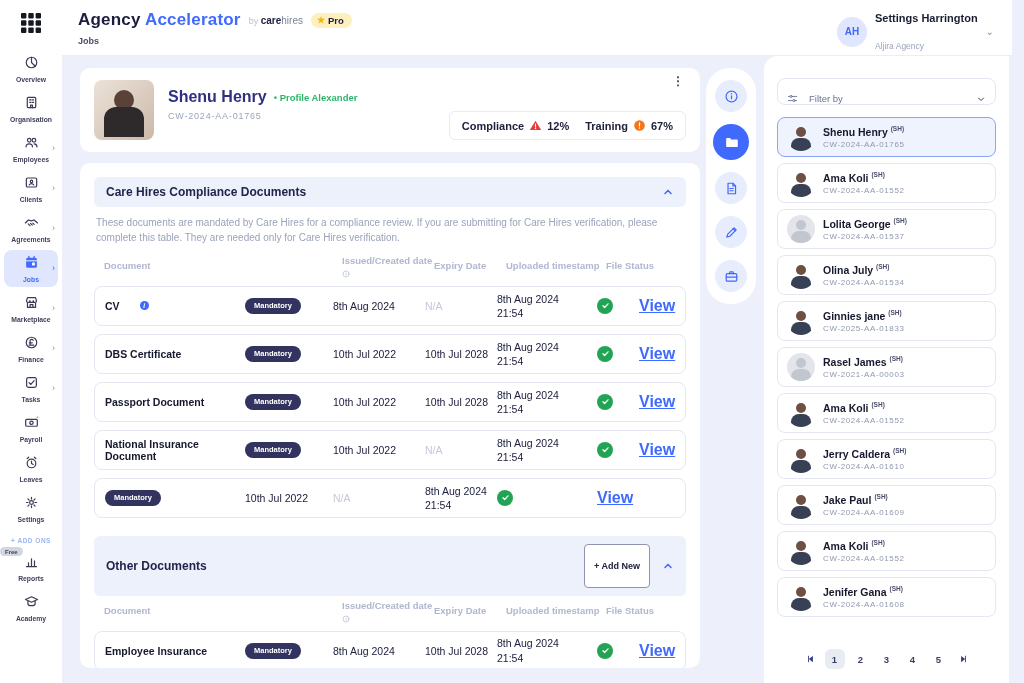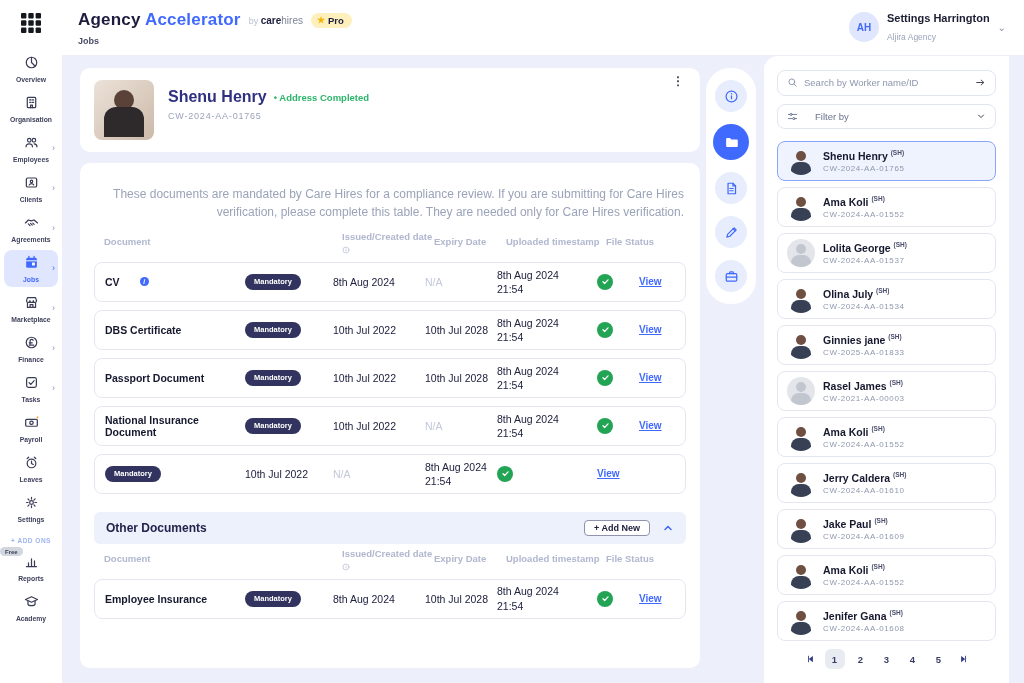--- a/index.html
+++ b/index.html
@@ -16,37 +16,37 @@
   .nav-item .nav-label { font-size:6.8px; color:#3f415c; font-weight:bold; text-align:center; }
   .nav-item.active { background:#dfe6fd; }
   .nav-item.active svg, .nav-item.active .nav-label { color:#4069fd; }
   .nav-item .chev { position:absolute; right:3px; top:50%; transform:translateY(-62%); font-size:9px; color:#8b90a8; }
   .nav-item.active .chev { color:#4069fd; }
   .addons { font-size:6.5px; color:#9db4f2; font-weight:bold; letter-spacing:.5px; margin:7px 0 5px; }
   .free-pill { position:absolute; left:-4px; top:-2px; background:#d2d6df; color:#3c3f52; font-size:6px; font-weight:bold;
                border-radius:7px; padding:1.5px 5px; }
 
   
-  .topbar { position:absolute; left:62px; top:0; right:0; height:56px; background:#fff; z-index:4;
+  .topbar { position:absolute; left:62px; top:0; right:12px; height:56px; background:#fff; z-index:4;
             border-bottom:1px solid #eceef6; padding:10px 16px 0 16px; }
   .title-row { display:flex; align-items:center; gap:8px; }
   .app-title { font-size:17px; font-weight:bold; letter-spacing:.2px; }
   .app-title .accent { color:#4069fd; }
   .brand { font-size:9px; color:#b9bfd0; }
   .brand b { color:#20223f; font-size:10px; }
   .brand .lite { color:#7c8499; font-size:10px; }
   .pro-badge { background:#fdf0bd; border-radius:9px; padding:2px 8px 2px 6px; font-size:9.5px; font-weight:bold; color:#1c1d3e;
                display:flex; align-items:center; gap:3px; }
   .pro-badge .star { color:#f5b50a; font-size:9px; }
   .breadcrumb { font-size:9px; color:#494b66; margin-top:6px; font-weight:bold; }
   .user-block { position:absolute; right:18px; top:12px; display:flex; align-items:center; gap:8px; cursor:pointer; }
   .user-avatar { width:30px; height:30px; border-radius:50%; background:#dfe6fd; color:#4069fd; font-weight:bold; font-size:10px;
                  display:flex; align-items:center; justify-content:center; }
   .user-name { font-size:11px; font-weight:bold; color:#1b1d33; }
-  .user-org { font-size:8.5px; color:#9aa3b8; margin-top:8px; }
+  .user-org { font-size:8.5px; color:#9aa3b8; margin-top:17px; }
   .user-chev { color:#8b90a8; font-size:10px; }
 
   
   .profile-card { position:absolute; left:80px; top:68px; width:620px; height:84px; background:#fff; border-radius:10px;
                   padding:12px 14px; }
   .profile-inner { display:flex; gap:14px; height:100%; }
   .profile-photo { width:60px; height:60px; border-radius:8px; background:linear-gradient(135deg,#e8ded4 0%,#d8cabc 55%,#b9a globalization 100%);
                    background:linear-gradient(135deg,#ece2d8,#cbb9a9); position:relative; overflow:hidden; flex:none; }
   .profile-photo .ph-head { position:absolute; left:20px; top:10px; width:20px; height:20px; border-radius:50%; background:#5a4238; }
   .profile-photo .ph-body { position:absolute; left:10px; top:27px; width:40px; height:30px; border-radius:12px 12px 0 0; background:#2e2a2c; }
@@ -63,56 +63,56 @@
   .metric svg { width:13px; height:13px; }
 
   
   .docs-card { position:absolute; left:80px; top:163px; width:620px; height:505px; background:#fff; border-radius:10px;
                padding:14px; overflow:hidden; }
   .section-bar { background:#edf1fc; border-radius:6px; padding:8px 12px; display:flex; align-items:center; }
   .section-title { font-size:12px; font-weight:bold; color:#22244c; flex:1; }
   .collapse-btn { color:#4069fd; cursor:pointer; display:flex; }
   .collapse-btn svg { width:12px; height:12px; }
   .add-new-btn { background:#fff; border:1px solid #8f93ad; border-radius:4px; font-size:9px; font-weight:bold; color:#20223f;
-                 padding:2px 9px; margin-right:12px; cursor:pointer; font-family:inherit; }
-  .section-desc { font-size:12px; color:#9aa3b8; line-height:1.5; margin:8px 2px 6px;text-align:right; }
+                 padding:16px 9px; margin-right:12px; cursor:pointer; font-family:inherit; }
+  .section-desc { font-size:10px; color:#9aa3b8; line-height:1.5; margin:8px 2px 6px; }
   .thead { display:grid; grid-template-columns:238px 92px 72px 100px 90px; padding:4px 10px 8px; }
   .th { font-size:9.5px; font-weight:bold; color:#b0b7cf; line-height:1.35; display:flex; align-items:center; flex-wrap:wrap; gap:2px;}
   .th svg { width:8px; height:8px; color:#b0b7cf; }
   .trow { display:grid; grid-template-columns:140px 88px 92px 72px 100px 42px 38px; align-items:center;
           border:1px solid #e4e7f0; border-radius:8px; min-height:40px; padding:4px 10px; margin-bottom:8px; }
   .doc-name { font-size:10.5px; font-weight:bold; color:#16182e; display:flex; align-items:center; gap:20px; }
   .info-dot { width:9px; height:9px; border-radius:50%; background:#4069fd; color:#fff; font-size:6.5px; font-weight:bold;
               display:inline-flex; align-items:center; justify-content:center; font-style:italic; }
   .mand-badge { background:#32335f; color:#fff; font-size:7.5px; font-weight:bold; border-radius:10px; padding:3.5px 9px;
                 justify-self:start; }
   .cell-date { font-size:10.5px; color:#20223f; }
   .cell-date.muted { color:#c3c9d9; }
   .cell-uploaded { font-size:10.5px; color:#20223f; line-height:1.35; }
   .status-ic { width:16px; height:16px; border-radius:50%; background:#23a455; display:flex; align-items:center; justify-content:center; }
   .status-ic svg { width:9px; height:9px; }
-  .view-link { font-size:10px; font-weight:bold; color:#4069fd; text-decoration:underline; cursor:pointer; }
+  .view-link { font-size:16px; font-weight:bold; color:#4069fd; text-decoration:underline; cursor:pointer; }
   .sec-gap { height:10px; }
 
   
   .rail { position:absolute; left:706px; top:68px; width:50px; background:#fff; border-radius:24px; padding:12px 0;
           display:flex; flex-direction:column; align-items:center; gap:12px; }
   .rail-btn { width:32px; height:32px; border-radius:50%; background:#e7edfd; color:#4069fd; display:flex; align-items:center;
               justify-content:center; cursor:pointer; }
   .rail-btn svg { width:15px; height:15px; }
   .rail-btn.active { background:#4069fd; color:#fff; width:36px; height:36px; }
 
   
   .wpanel { position:absolute; left:764px; top:56px; width:245px; bottom:0; background:#fff; border-radius:14px 0 0 0;
             padding:14px 13px 8px; display:flex; flex-direction:column; }
   .search-box { border:1px solid #e2e6f0; border-radius:8px; height:27px; display:flex; align-items:center; gap:6px; padding:0 9px; }
   .search-box svg { width:11px; height:11px; color:#8d96ad; flex:none; }
   .search-box input { border:none; outline:none; flex:1; font-size:9.5px; font-family:inherit; color:#20223f; min-width:0; background:transparent; }
   .search-box input::placeholder { color:#8d96ad; }
-  .filter-box { border:1px solid #e2e6f0; border-radius:8px; height:27px; display:flex; align-items:center; gap:17px; padding:0 9px;
+  .filter-box { border:1px solid #e2e6f0; border-radius:8px; height:27px; display:flex; align-items:flex-end; gap:11px; padding:0 9px;
                 margin-top:8px; cursor:pointer; }
   .filter-box svg { width:11px; height:11px; color:#6a7390; flex:none; }
   .filter-label { flex:1; font-size:9.5px; color:#6a7390; }
   .worker-list { margin-top:12px; display:flex; flex-direction:column; gap:6px; flex:1; }
   .worker-card { border:1px solid #e4e7f2; border-radius:8px; padding:5px 9px; display:flex; align-items:center; gap:8px;
                  height:40px; cursor:pointer; background:#fff; }
   .worker-card.selected { border:1.5px solid #8aa4f9; background:#eef3fe; }
   .w-avatar { width:28px; height:28px; border-radius:50%; flex:none; position:relative; overflow:hidden; }
   .w-avatar.placeholder { background:#e3e5ea; }
   .w-avatar.placeholder .ph-head { position:absolute; left:9px; top:5px; width:10px; height:10px; border-radius:50%; background:#c2c6cf; }
@@ -295,31 +295,59 @@
 
 <section class="profile-card">
   <div class="profile-inner">
     <div class="profile-photo">
       <div class="ph-head"></div>
         <div class="ph-body"></div>
     </div>
     <div class="profile-main">
       <div class="profile-name-row">
         <span class="profile-name">Shenu Henry</span>
-        <span class="profile-status">• <span>Address Completed</span></span>
+        <span class="profile-status">• <span>Profile Alexander</span></span>
       </div>
       <div class="profile-id">CW-2024-AA-01765</div>
     </div>
   </div>
   <div class="kebab">⋮</div>
+  <div class="metrics-box">
+    <div class="metric">
+      <span>Compliance</span>
+      <svg viewBox="0 0 16 16">
+          <path d="M8 2.2L15 13.4H1z" fill="#e23c3c"></path>
+          <path d="M8 6.3v3.4" stroke="#fff" stroke-width="1.4" stroke-linecap="round"></path>
+          <circle cx="8" cy="11.6" r=".9" fill="#fff"></circle>
+        </svg>
+      <span>12%</span>
+    </div>
+    <div class="metric">
+      <span>Training</span>
+      <svg viewBox="0 0 16 16">
+          <circle cx="8" cy="8" r="6.5" fill="#f97415"></circle>
+          <path d="M8 4.6v4" stroke="#fff" stroke-width="1.5" stroke-linecap="round"></path>
+          <circle cx="8" cy="11" r="1" fill="#fff"></circle>
+        </svg>
+      <span>67%</span>
+    </div>
+  </div>
 </section>
 
 <section class="docs-card">
 
   <div>
+    <div class="section-bar">
+      <div class="section-title">Care Hires Compliance Documents</div>
+      <div class="collapse-btn">
+        <svg viewBox="0 0 16 16" fill="none" stroke="currentColor" stroke-width="2" stroke-linecap="round">
+            <path d="M4 10l4-4 4 4"></path>
+          </svg>
+      </div>
+    </div>
     <div class="section-desc">These documents are mandated by Care Hires for a compliance review. If you are submitting for Care Hires verification, please complete this table. They are needed only for Care Hires verification.</div>
     <div class="thead" id="thead-0">
         <div class="th">Document</div>
         <div class="th">Issued/Created date <span style="display:inline-flex">
             <svg viewBox="0 0 16 16" fill="none" stroke="currentColor" stroke-width="1.3" stroke-linecap="round" stroke-linejoin="round">
               <circle cx="8" cy="8" r="6"></circle>
               <path d="M8 7.4v3"></path>
               <circle cx="8" cy="5.2" r=".8" fill="currentColor" stroke="none"></circle>
             </svg>
           </span></div>
@@ -477,30 +505,20 @@
     </div>
     <div class="rail-btn">
       <svg viewBox="0 0 16 16" fill="none" stroke="currentColor" stroke-width="1.3" stroke-linecap="round" stroke-linejoin="round">
         <rect x="2.4" y="5" width="11.2" height="8" rx="1.2"></rect>
         <path d="M6 5V3.9c0-.5.4-.9.9-.9h2.2c.5 0 .9.4.9.9V5M2.4 8.6h11.2"></path>
       </svg>
     </div>
   </div>
 
 <aside class="wpanel">
-  <div class="search-box">
-    <svg viewBox="0 0 16 16" fill="none" stroke="currentColor" stroke-width="1.4" stroke-linecap="round">
-        <circle cx="7" cy="7" r="4.2"></circle>
-        <path d="M10.3 10.3L13.5 13.5"></path>
-      </svg>
-    <input type="text" placeholder="Search by Worker name/ID" style="">
-    <svg viewBox="0 0 16 16" fill="none" stroke="#3c3f52" stroke-width="1.4" stroke-linecap="round" stroke-linejoin="round">
-        <path d="M2.5 8h10M9 4.5L12.8 8 9 11.5"></path>
-      </svg>
-  </div>
   <div class="filter-box">
     <svg viewBox="0 0 16 16" fill="none" stroke="currentColor" stroke-width="1.3" stroke-linecap="round">
         <path d="M2 5h12M2 11h12"></path>
         <circle cx="6" cy="5" r="1.6" fill="#fff"></circle>
         <circle cx="10" cy="11" r="1.6" fill="#fff"></circle>
       </svg>
     <span class="filter-label">Filter by</span>
     <svg viewBox="0 0 16 16" fill="none" stroke="#3c3f52" stroke-width="1.6" stroke-linecap="round" stroke-linejoin="round" style="width:10px;height:10px">
         <path d="M4 6.5l4 4 4-4"></path>
       </svg>

